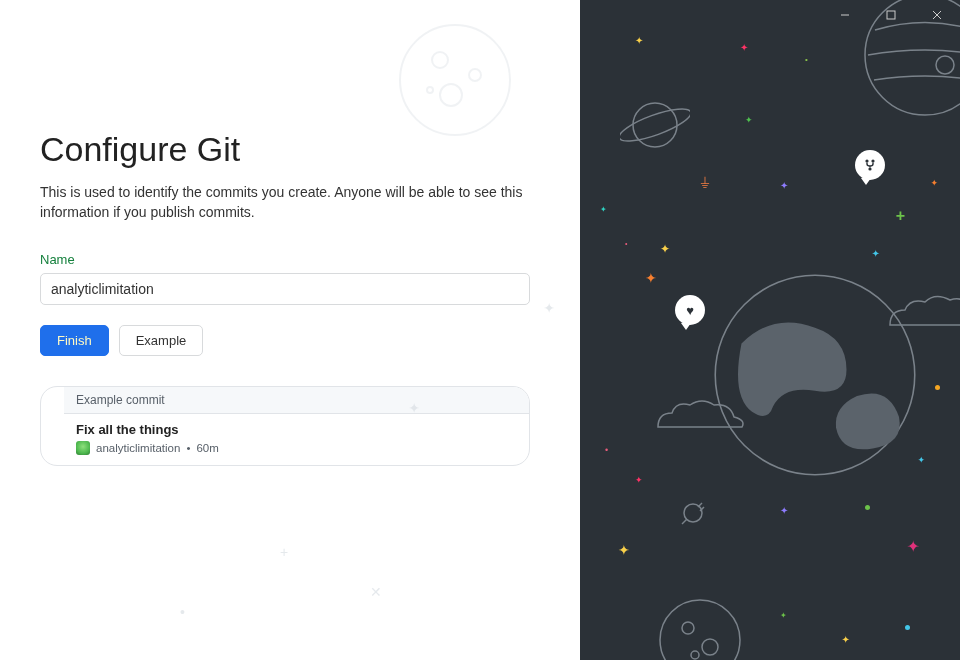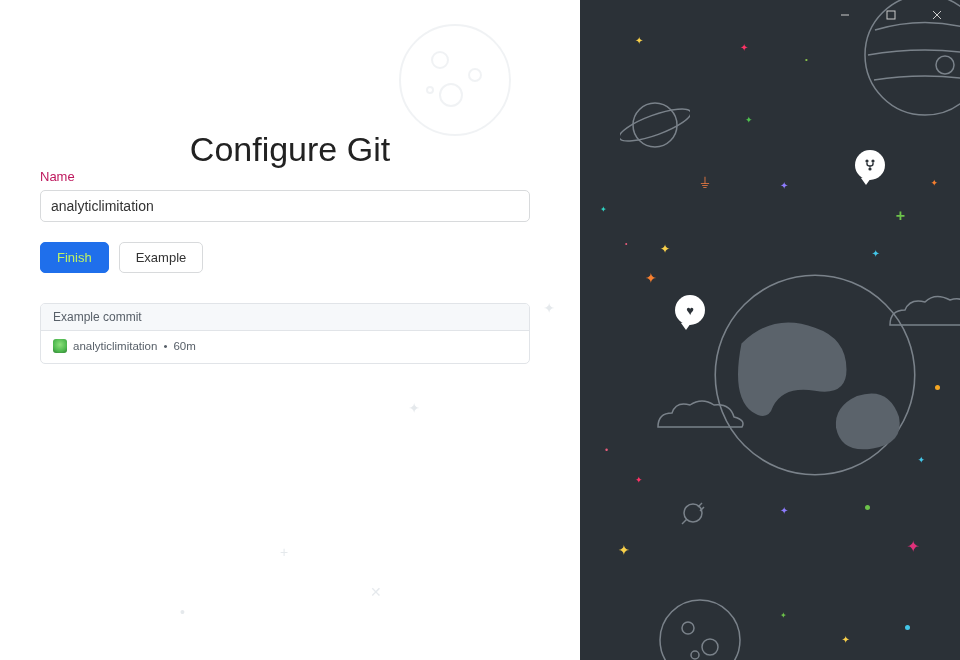--- a/index.html
+++ b/index.html
@@ -3,40 +3,41 @@
 <meta charset="utf-8">
 <style>
   * { box-sizing: border-box; margin: 0; padding: 0; }
   html, body { width: 960px; height: 660px; font-family: -apple-system, BlinkMacSystemFont, "Segoe UI", Helvetica, Arial, sans-serif; overflow: hidden; }
   .window { display: flex; width: 100%; height: 100%; background: #fff; }
   .left-pane { flex: 1; position: relative; padding: 130px 40px 40px 40px; overflow: hidden; }
   .right-pane { width: 380px; background: #2b3137; position: relative; overflow: hidden; }
   .titlebar { position: absolute; top: 0; right: 0; display: flex; gap: 0; z-index: 10; }
   .win-btn { width: 46px; height: 30px; display: flex; align-items: center; justify-content: center; color: #bbb; font-size: 12px; }
 
-  h1.page-title { font-size: 34px; font-weight: 300; color: #222; margin-bottom: 0; text-align: center; }
+  h1.page-title { font-size: 34px; font-weight: 300; color: #222; margin-bottom: 14px; }
   p.page-desc { font-size: 14px; color: #333; line-height: 1.4; max-width: 490px; margin-bottom: 30px; }
-  label.field-label { display: block; font-size: 13px; color: #be185d; margin-bottom: 6px; }
+  label.field-label { display: block; font-size: 13px; color: #15803d; margin-bottom: 6px; }
   input.text-input {
     width: 100%; max-width: 490px;
     padding: 7px 10px; font-size: 14px; color: #333;
     border: 1px solid #d8dadc; border-radius: 5px;
     margin-bottom: 16px; background: #fff;
   }
   .button-row { display: flex; gap: 10px; margin-top: 4px; margin-bottom: 30px; }
   .btn { padding: 7px 16px; font-size: 13px; border-radius: 5px; border: 1px solid transparent; cursor: pointer; }
-  .btn-primary { background: #1f6feb; color: #bef264; border-color: #1f6feb; }
+  .btn-primary { background: #1f6feb; color: #fef9c3; border-color: #1f6feb; }
   .btn-secondary { background: #fff; color: #333; border: 1px solid #d8dadc; }
 
   .example-commit {
     max-width: 490px;
     border: 1px solid #e1e4e8;
-    border-radius: 5px;
+    border-radius: 17px;
     overflow: hidden;
     background: #fff;
+    padding-left: 23px;
   }
   .example-commit .ec-header {
     background: #f6f8fa;
     padding: 6px 12px;
     font-size: 12px;
     color: #586069;
     border-bottom: 1px solid #e1e4e8;
   }
   .example-commit .ec-body { padding: 8px 12px 10px 12px; }
   .ec-title { font-size: 13px; font-weight: 600; color: #222; margin-bottom: 4px; }
@@ -85,33 +86,35 @@
       <circle cx="80" cy="55" r="6" stroke="#d5dbe1" stroke-width="2" fill="none"></circle>
       <circle cx="35" cy="70" r="3" stroke="#d5dbe1" stroke-width="2" fill="none"></circle>
     </svg>
     <span class="light-doodle" style="top:300px; right:25px;">✦</span>
     <span class="light-doodle" style="top:400px; right:160px;">✦</span>
     <span class="light-doodle" style="bottom:60px; left:370px;">✕</span>
     <span class="light-doodle" style="bottom:100px; left:280px;">+</span>
     <span class="light-doodle" style="bottom:40px; left:180px;">•</span>
 
     <h1 class="page-title">Configure Git</h1>
+    <p class="page-desc">This is used to identify the commits you create. Anyone will be able to see this information if you publish commits.</p>
 
     <label class="field-label">Name</label>
     <input class="text-input" type="text" value="analyticlimitation" style="">
 
 
     <div class="button-row">
       <button class="btn btn-primary">Finish</button>
       <button class="btn btn-secondary">Example</button>
     </div>
 
     <div class="example-commit">
       <div class="ec-header">Example commit</div>
       <div class="ec-body">
+        <div class="ec-title">Fix all the things</div>
         <div class="ec-meta">
           <span class="avatar"></span>
           <span>analyticlimitation</span>
           <span>•</span>
           <span>60m</span>
         </div>
       </div>
     </div>
   </div>
 

